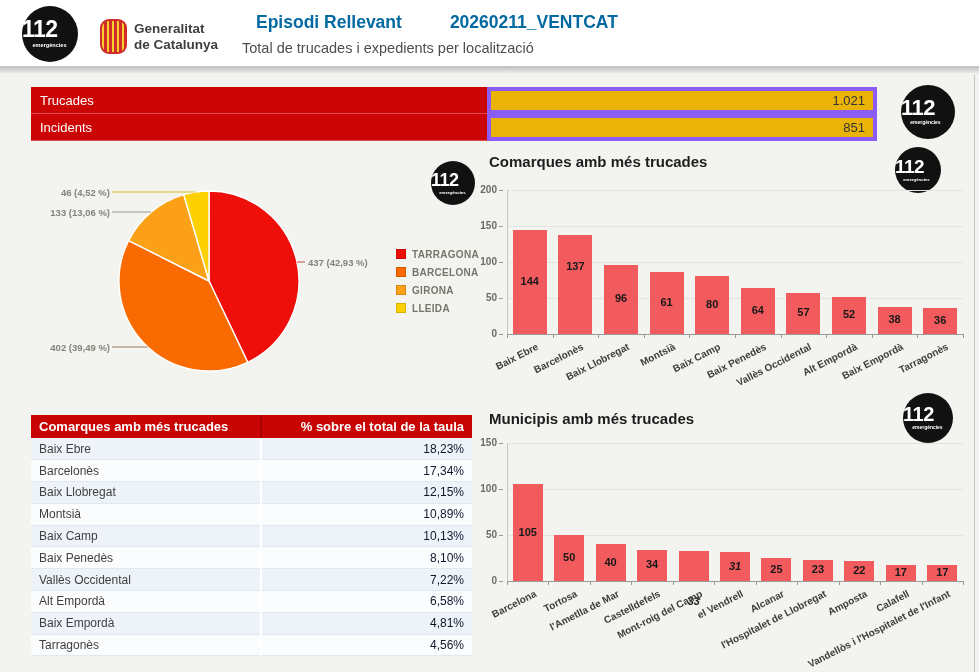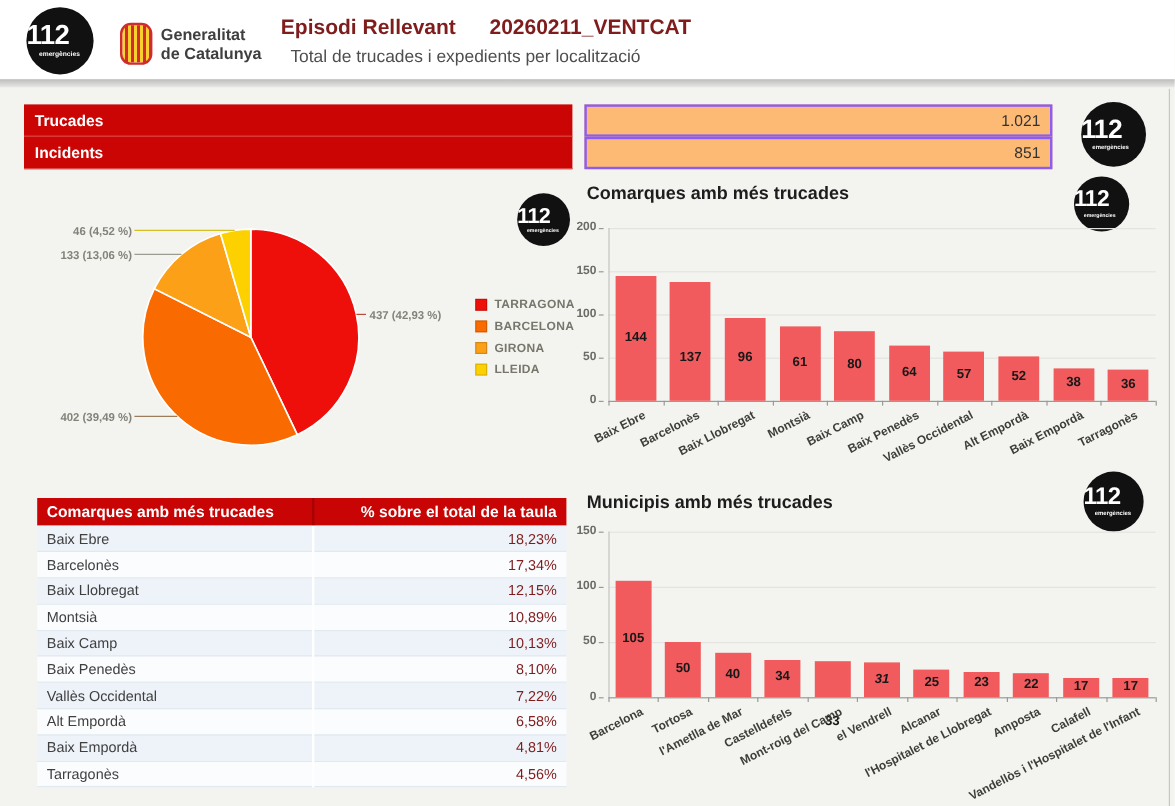--- a/index.html
+++ b/index.html
@@ -18,50 +18,50 @@
              display:flex; flex-direction:column; align-items:flex-start; justify-content:center; }
   .logo112 .num { font-weight:bold; line-height:1; letter-spacing:-.5px; }
   .logo112 .cap { font-weight:bold; line-height:1; transform:scale(.62); white-space:nowrap; }
 
   
   .gen-shield { position:absolute; left:100px; top:19px; width:27px; height:35px;
                 border:2px solid #d02c2c; border-radius:9px;
                 background:repeating-linear-gradient(90deg,#f8d12c 0 2.5px,#d02c2c 2.5px 5px); }
   .gen-text { position:absolute; left:134px; top:21px; font-size:13.5px; font-weight:bold;
               color:#3f3f3f; line-height:1.2; }
-  .hdr-title { position:absolute; left:234px; top:12px; font-size:17.5px; font-weight:bold; color:#7f1d1d;
-               display:flex; gap:28px; }
+  .hdr-title { position:absolute; left:256px; top:12px; font-size:17.5px; font-weight:bold; color:#0369a1;
+               display:flex; gap:48px; }
   .hdr-sub { position:absolute; left:242px; top:40px; font-size:14.5px; color:#4e4e4e; }
 
   
-  .stat-label { position:absolute; left:20px; width:457px; height:27px; background:#cb0404;
-                color:#fff; font-size:13px; font-weight:bold; display:flex; align-items:center;
+  .stat-label { position:absolute; left:31px; width:457px; height:27px; background:#cb0404;
+                color:#fff; font-size:13px; font-weight:normal; display:flex; align-items:center;
                 padding-left:9px; border-bottom:1px solid #de4b4b; }
-  .stat-value { position:absolute; left:487px; width:390px; height:27px; background:#fdba74;
-                border:2px solid #8b5cf6; color:#333; font-size:13px; display:flex;
+  .stat-value { position:absolute; left:487px; width:390px; height:27px; background:#eab308;
+                border:4px solid #8b5cf6; color:#333; font-size:13px; display:flex;
                 align-items:center; justify-content:flex-end; padding-right:8px; }
 
   .section-title { position:absolute; font-size:15px; font-weight:bold; color:#1d1d1d; white-space:nowrap; }
 
   
   .legend { position:absolute; left:396px; top:249px; }
   .legend-item { display:flex; align-items:flex-start; height:18px; }
   .legend-swatch { width:10px; height:10px; margin-right:6px; border:1px solid rgba(0,0,0,.15); }
   .legend-label { font-size:10px; font-weight:bold; color:#76766b; letter-spacing:.3px; }
 
   
   .ctable { position:absolute; left:31px; top:415px; width:441px; border-collapse:collapse;
             font-size:12px; }
   .ctable th { background:#c80404; color:#fff; font-size:13px; font-weight:bold; height:23px;
                padding:0 8px; }
   .ctable th:first-child { text-align:left; border-right:2px solid #a80303; }
   .ctable th:last-child  { text-align:right; }
   .ctable td { height:21.8px; padding:0 8px; color:#3f3f3f; border-bottom:1px solid #e0e9f0; }
   .ctable td:first-child { width:230px; border-right:2px solid #ffffff; }
-  .ctable td:last-child  { text-align:right; color:#7f1d1d; }
+  .ctable td:last-child  { text-align:right; color:#0f172a; }
   .ctable tr.odd td  { background:#edf3f9; }
   .ctable tr.even td { background:#fbfcfe; }
 
   
   .chart { position:absolute; }
   .bar        { position:absolute; }
   .bar-vlabel { position:absolute; text-align:center; font-size:11px; font-weight:bold; color:#181818; }
   .ytick      { position:absolute; text-align:right; font-size:10px; font-weight:bold; color:#6b6b66; }
   .xcat       { position:absolute; text-align:right; white-space:nowrap; font-size:10px;
                 font-weight:bold; color:#3e3e3a; transform-origin:100% 0; transform:rotate(-27deg); }
@@ -157,21 +157,21 @@
       <div class="tickdash" style="left: 14px; top: 51px; width: 4px; height: 1px; background: rgb(154, 154, 150);"></div>
       <div class="gline" style="left: 22px; top: 15px; width: 456px; height: 1px; background: rgb(227, 227, 223);"></div>
       <div class="ytick" style="left: -14px; top: 9px; width: 26px;">200</div>
       <div class="tickdash" style="left: 14px; top: 15px; width: 4px; height: 1px; background: rgb(154, 154, 150);"></div>
       <div class="axisline" style="left: 22px; top: 15px; width: 1px; height: 144px; background: rgb(196, 196, 192);"></div>
       <div class="bar" style="left: 27.8px; top: 55.32px; width: 34px; height: 103.68px; background: rgb(241, 91, 94);"></div>
       <div class="bar-vlabel" style="left: 22.8px; top: 100.16px; width: 44px;">144</div>
       <div class="xcat" style="left: -130.2px; top: 166px; width: 180px;">Baix Ebre</div>
       <div class="btick" style="left: 22px; top: 159px; width: 1px; height: 4px; background: rgb(154, 154, 150);"></div>
       <div class="bar" style="left: 73.4px; top: 60.36px; width: 34px; height: 98.64px; background: rgb(241, 91, 94);"></div>
-      <div class="bar-vlabel" style="left: 68.4px; top: 117px; width: 44px;">137</div>
+      <div class="bar-vlabel" style="left: 68.4px; top: 85px; width: 44px;">137</div>
       <div class="xcat" style="left: -84.6px; top: 166px; width: 180px;">Barcelonès</div>
       <div class="btick" style="left: 67.6px; top: 159px; width: 1px; height: 4px; background: rgb(154, 154, 150);"></div>
       <div class="bar" style="left: 119px; top: 89.88px; width: 34px; height: 69.12px; background: rgb(241, 91, 94);"></div>
       <div class="bar-vlabel" style="left: 114px; top: 117.44px; width: 44px;">96</div>
       <div class="xcat" style="left: -39px; top: 166px; width: 180px;">Baix Llobregat</div>
       <div class="btick" style="left: 113.2px; top: 159px; width: 1px; height: 4px; background: rgb(154, 154, 150);"></div>
       <div class="bar" style="left: 164.6px; top: 97.08px; width: 34px; height: 61.92px; background: rgb(241, 91, 94);"></div>
       <div class="bar-vlabel" style="left: 159.6px; top: 121.04px; width: 44px;">61</div>
       <div class="xcat" style="left: 6.6px; top: 166px; width: 180px;">Montsià</div>
       <div class="btick" style="left: 158.8px; top: 159px; width: 1px; height: 4px; background: rgb(154, 154, 150);"></div>

